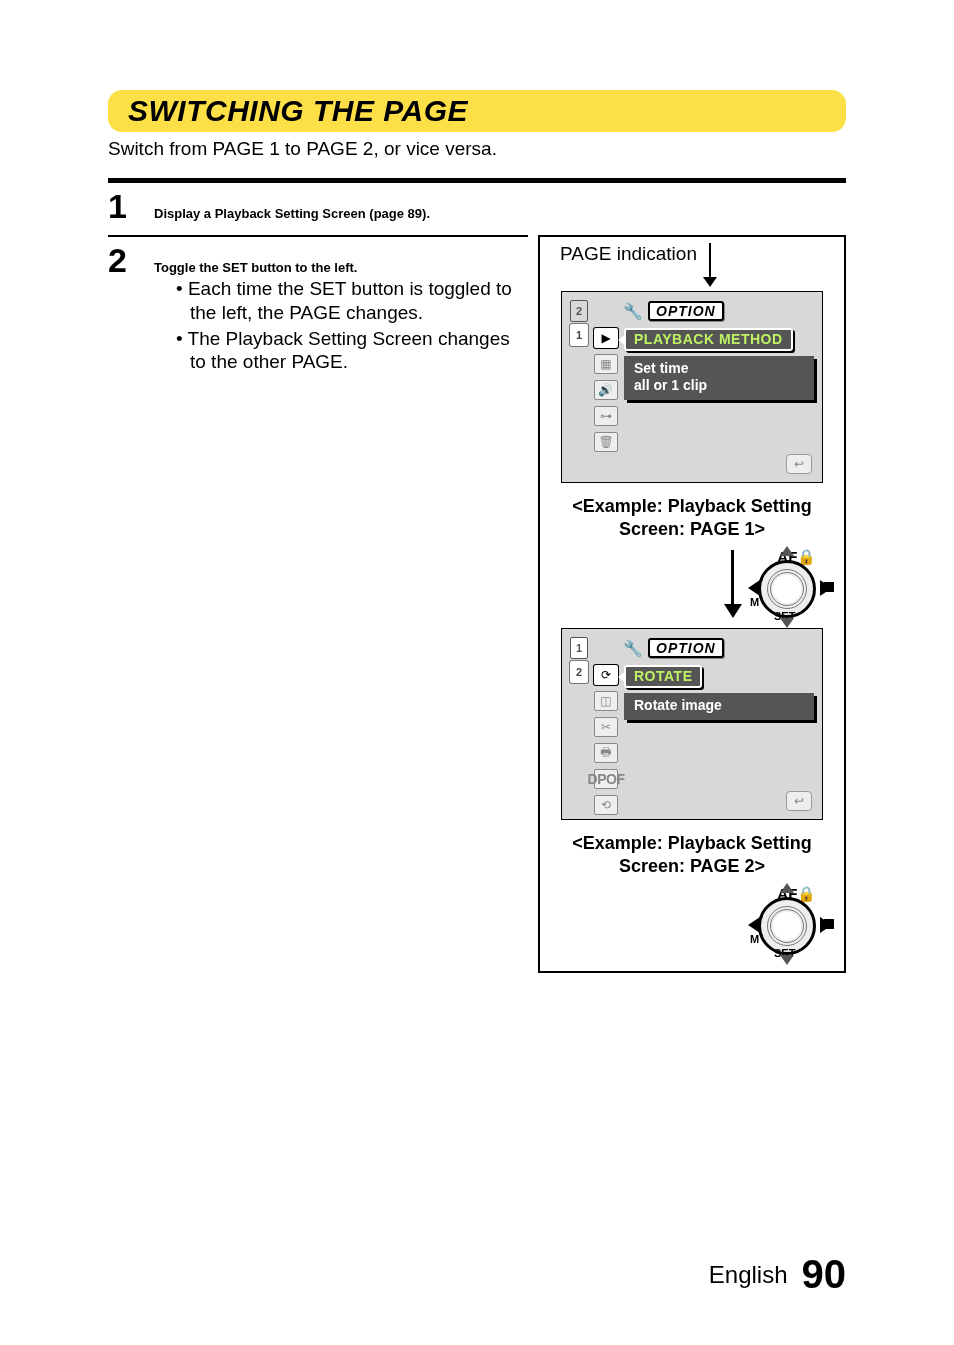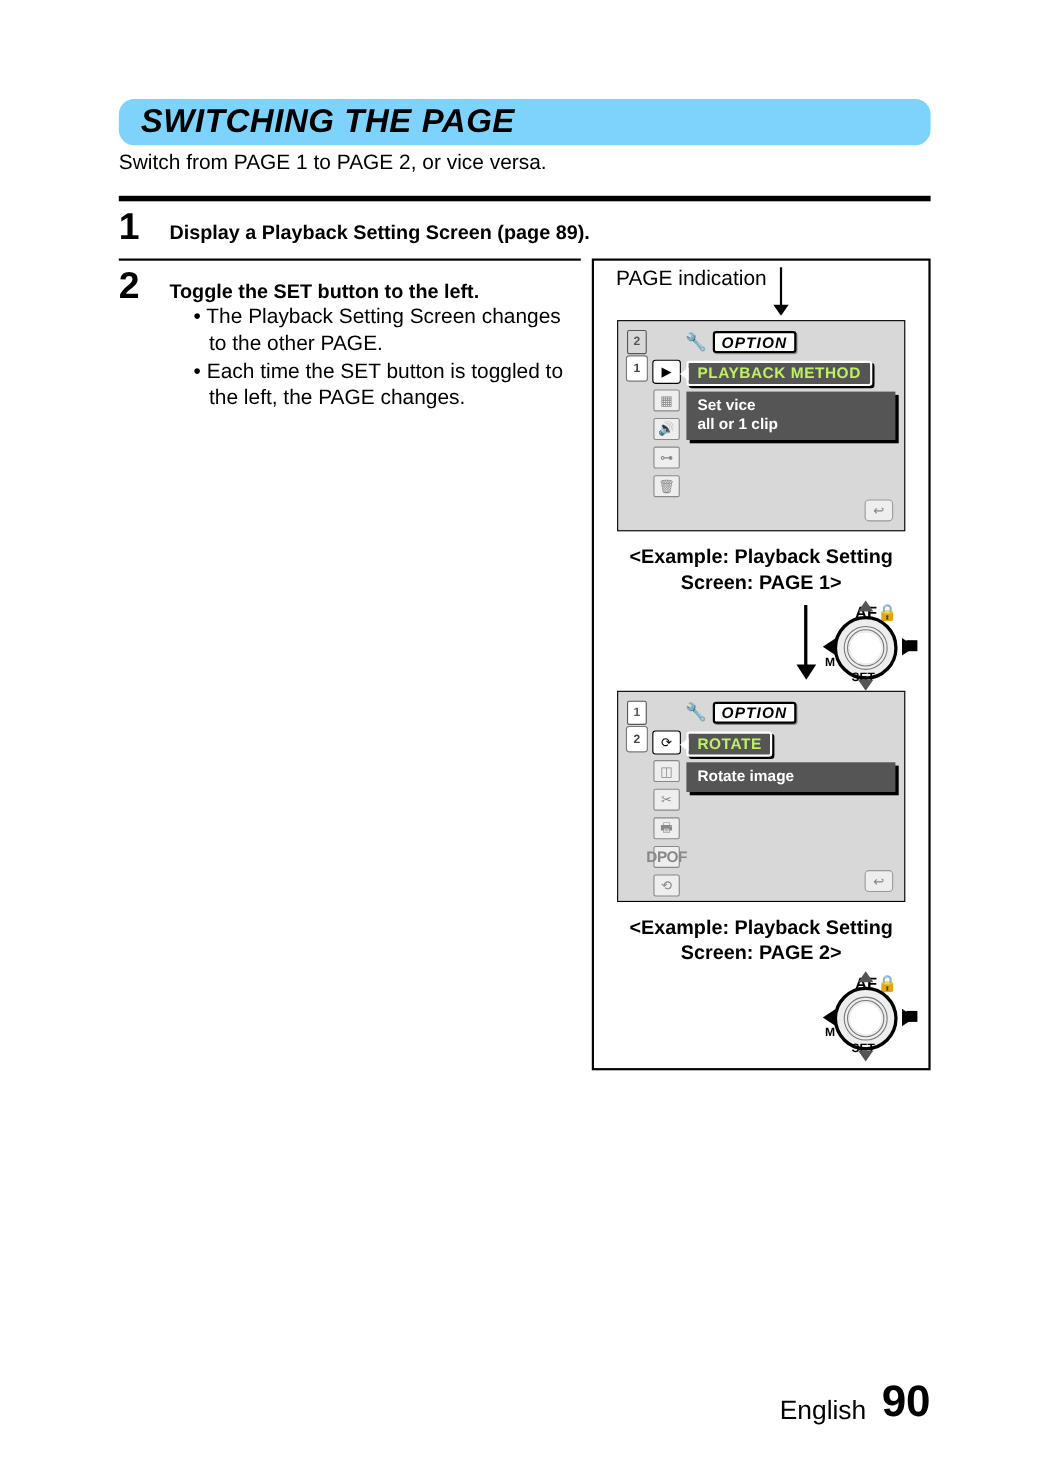--- a/index.html
+++ b/index.html
@@ -6,21 +6,21 @@
   body {
     width: 954px;
     height: 1345px;
     background: #fff;
     font-family: Arial, Helvetica, sans-serif;
     color: #000;
     position: relative;
     padding: 90px 108px 60px 108px;
   }
   .title-bar {
-    background: #7dd3fc;
+    background: #fde047;
     border-radius: 14px;
     padding: 4px 20px;
     margin-bottom: 6px;
   }
   .title-bar h1 {
     font-size: 30px;
     font-weight: bold;
     font-style: italic;
     letter-spacing: 0.5px;
   }
@@ -33,21 +33,21 @@
     gap: 22px;
     margin-bottom: 12px;
   }
   .step-num {
     font-size: 34px;
     font-weight: bold;
     line-height: 1;
     width: 24px;
   }
   .step-head {
-    font-size: 18px;
+    font-size: 13px;
     font-weight: bold;
   }
   .columns {
     display: flex;
     gap: 10px;
   }
   .leftcol { width: 420px; }
   .rightcol { flex: 1; }
   .thinline {
     height: 2px;
@@ -285,21 +285,21 @@
   .dial .tri-b{position:absolute;left:30px;bottom:-4px;border-left:7px solid transparent;border-right:7px solid transparent;border-top:10px solid #555;}
   .dial .sq{position:absolute;right:-4px;top:32px;width:10px;height:10px;background:#000;}
   
   .scr2 .tabs .tab:first-child{ background:#fff; }
   .dpof{font-size:14px;font-weight:bold;letter-spacing:-0.5px;}
   .footer{
     position:absolute;
     bottom:48px;
     right:108px;
     display:flex;
-    align-items:flex-end;
+    align-items:center;
     gap:14px;
   }
   .footer .lang{font-size:24px;}
   .footer .pn{font-size:40px;font-weight:bold;}
 </style>
 </head>
 <body>
 
 <div class="title-bar">
   <h1>SWITCHING THE PAGE</h1>
@@ -317,22 +317,22 @@
 </div>
 
 <div class="columns">
   <div class="leftcol">
     <div class="thinline"></div>
     <div class="step2-row">
       <div class="step-num">2</div>
       <div class="step-head">Toggle the SET button to the left.</div>
     </div>
     <ul class="bullets">
+      <li>Each time the SET button is toggled to the left, the PAGE changes.</li>
       <li>The Playback Setting Screen changes to the other PAGE.</li>
-      <li>Each time the SET button is toggled to the left, the PAGE changes.</li>
     </ul>
   </div>
 
   <div class="rightcol">
     <div class="diagram">
 
       <div class="page-ind-row">
         <span class="page-ind-text">PAGE indication</span>
         <span class="arrow-down"></span>
       </div>
@@ -348,21 +348,21 @@
         </div>
         <div class="leftmenu">
           <div class="lm-item sel">▶</div>
           <div class="lm-item">▦</div>
           <div class="lm-item">🔊</div>
           <div class="lm-item">⊶</div>
           <div class="lm-item">🗑</div>
         </div>
         <div class="sel-title">PLAYBACK METHOD</div>
         <div class="sel-desc">
-          <span>Set vice</span><br>
+          <span>Set time</span><br>
           <span>all or 1 clip</span>
         </div>
         <div class="return-icon">↩</div>
       </div>
 
       <div class="caption">&lt;Example: Playback Setting Screen: PAGE 1&gt;</div>
 
       <div class="dial-row">
         <span class="big-arrow"></span>
         <div class="dial">

